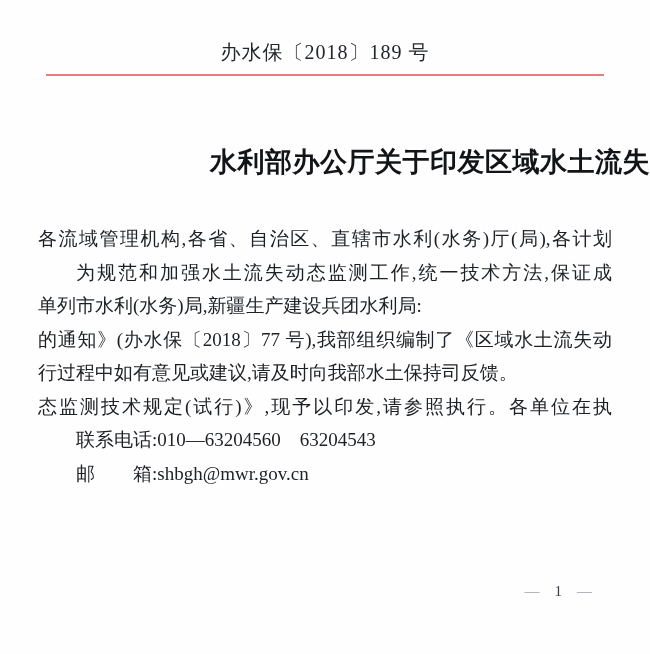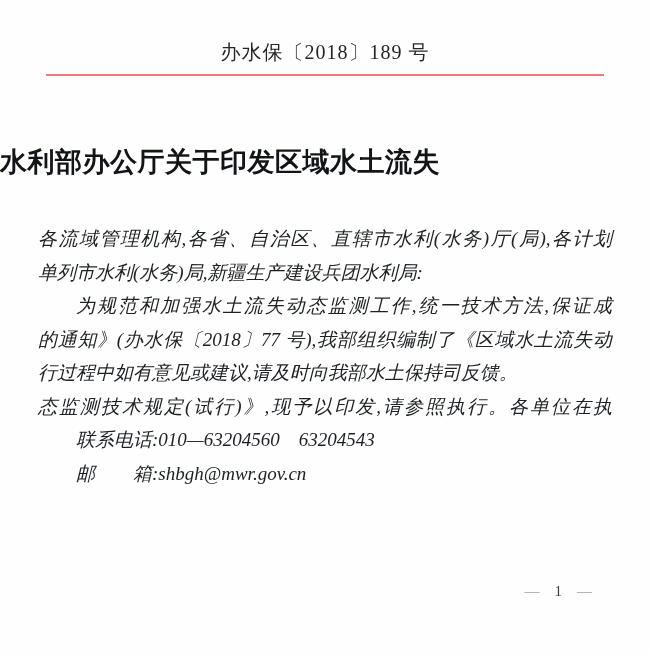--- a/index.html
+++ b/index.html
@@ -25,35 +25,35 @@
     color: #23262a;
   }
   .red-line {
     width: 558px;
     height: 2px;
     margin: 10px auto 0 auto;
     background: #ed7a7e;
   }
   .title {
     margin-top: 62px;
-    text-align: left;
+    text-align: right;
     font-weight: 700;
     font-size: 27px;
     line-height: 48px;
     color: #121417;
     letter-spacing: 0.5px;
   }
   .title .title-line { display: block; }
   .body-block {
     margin: 36px 38px 0 38px;
     font-size: 19px;
     line-height: 33.5px;
     color: #1d2024;
   }
-  .line { width: 100%; white-space: nowrap; font-style: italic; }
+  .line { width: 100%; white-space: nowrap; }
   .line.fill {
     text-align: justify;
     text-align-last: justify;
     white-space: normal;
   }
   .line.indent { text-indent: 2em; }
   .page-number {
     position: absolute;
     top: 582px;
     right: 58px;
@@ -74,22 +74,22 @@
   <div class="doc-number">办水保〔2018〕189 号</div>
 
   <div class="red-line" style="background: rgb(237, 122, 126);"></div>
 
   <h1 class="title">
     <span class="title-line">水利部办公厅关于印发区域水土流失</span>
   </h1>
 
   <div class="body-block">
     <div class="line fill">各流域管理机构,各省、自治区、直辖市水利(水务)厅(局),各计划</div>
+    <div class="line indent fill">为规范和加强水土流失动态监测工作,统一技术方法,保证成</div>
     <div class="line">单列市水利(水务)局,新疆生产建设兵团水利局:</div>
-    <div class="line indent fill">为规范和加强水土流失动态监测工作,统一技术方法,保证成</div>
     <div class="line fill">的通知》(办水保〔2018〕77 号),我部组织编制了《区域水土流失动</div>
     <div class="line">行过程中如有意见或建议,请及时向我部水土保持司反馈。</div>
     <div class="line fill">态监测技术规定(试行)》,现予以印发,请参照执行。各单位在执</div>
 
     <div class="line indent">
       <span>联系电话</span><span>:</span><span>010—63204560　63204543</span>
     </div>
 
     <div class="line indent">
       <span>邮　　箱</span><span>:</span><span>shbgh@mwr.gov.cn</span>

